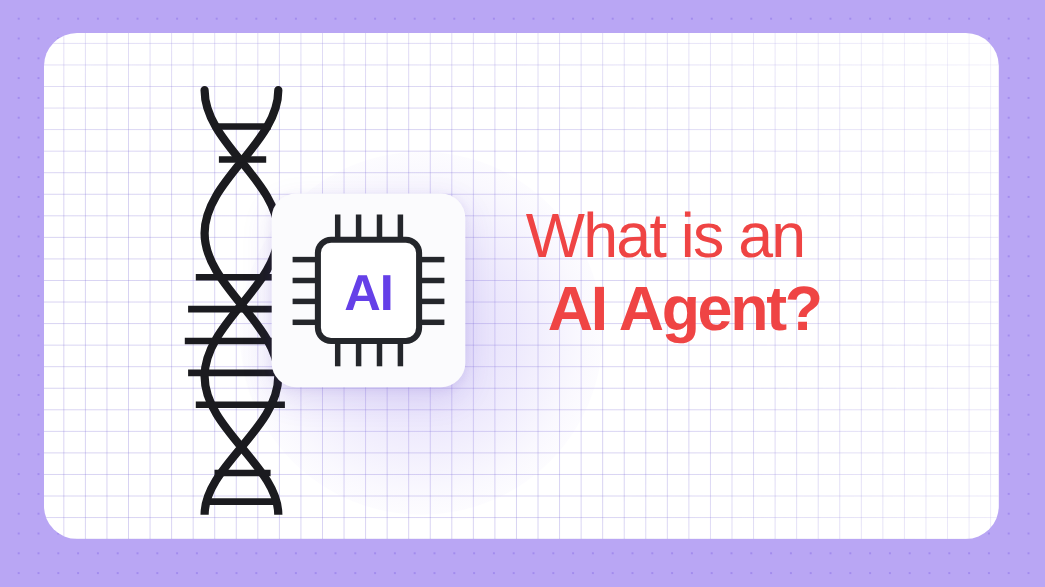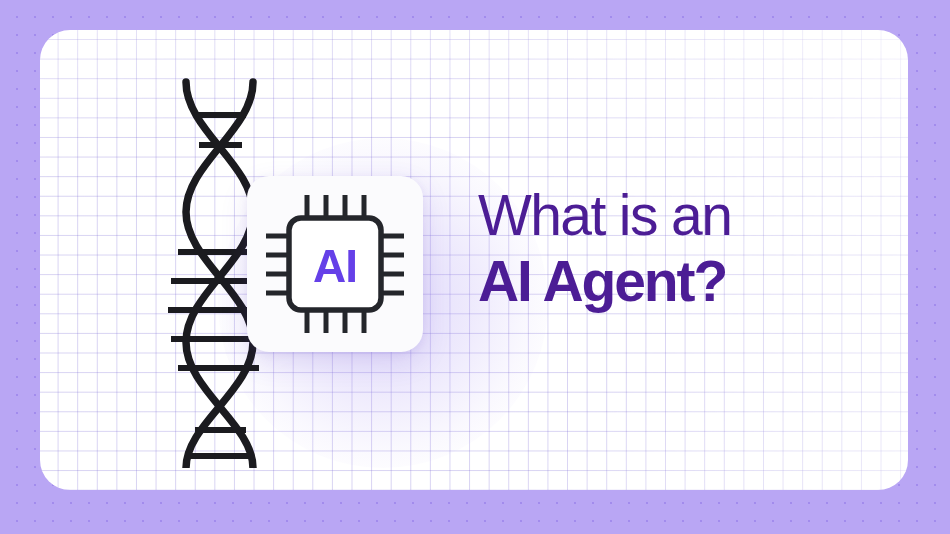--- a/index.html
+++ b/index.html
@@ -84,31 +84,31 @@
     font-weight:bold;
     font-size:46px;
     letter-spacing:-1px;
   }
 
   
   #headline {
     position:absolute;
     left:438px; top:156px;
     width:400px;
-    color:#4c1d95;
+    color:#ef4444;
     line-height:1.02;
   }
   .hl-line {
     display:block;
     font-size:57px;
     letter-spacing:-1.6px;
     white-space:nowrap;
   }
   .hl-light { font-weight:400; }
-  .hl-bold  { font-weight:bold; letter-spacing:-2.1px; margin-top:8px; }
+  .hl-bold  { font-weight:bold; letter-spacing:-2.1px; margin-top:8px;margin-left:20px; }
 </style>
 </head>
 <body>
 
 <div id="stage">
 
   <div id="card">
 
     <div id="grid"></div>
     <div id="glow"></div>

